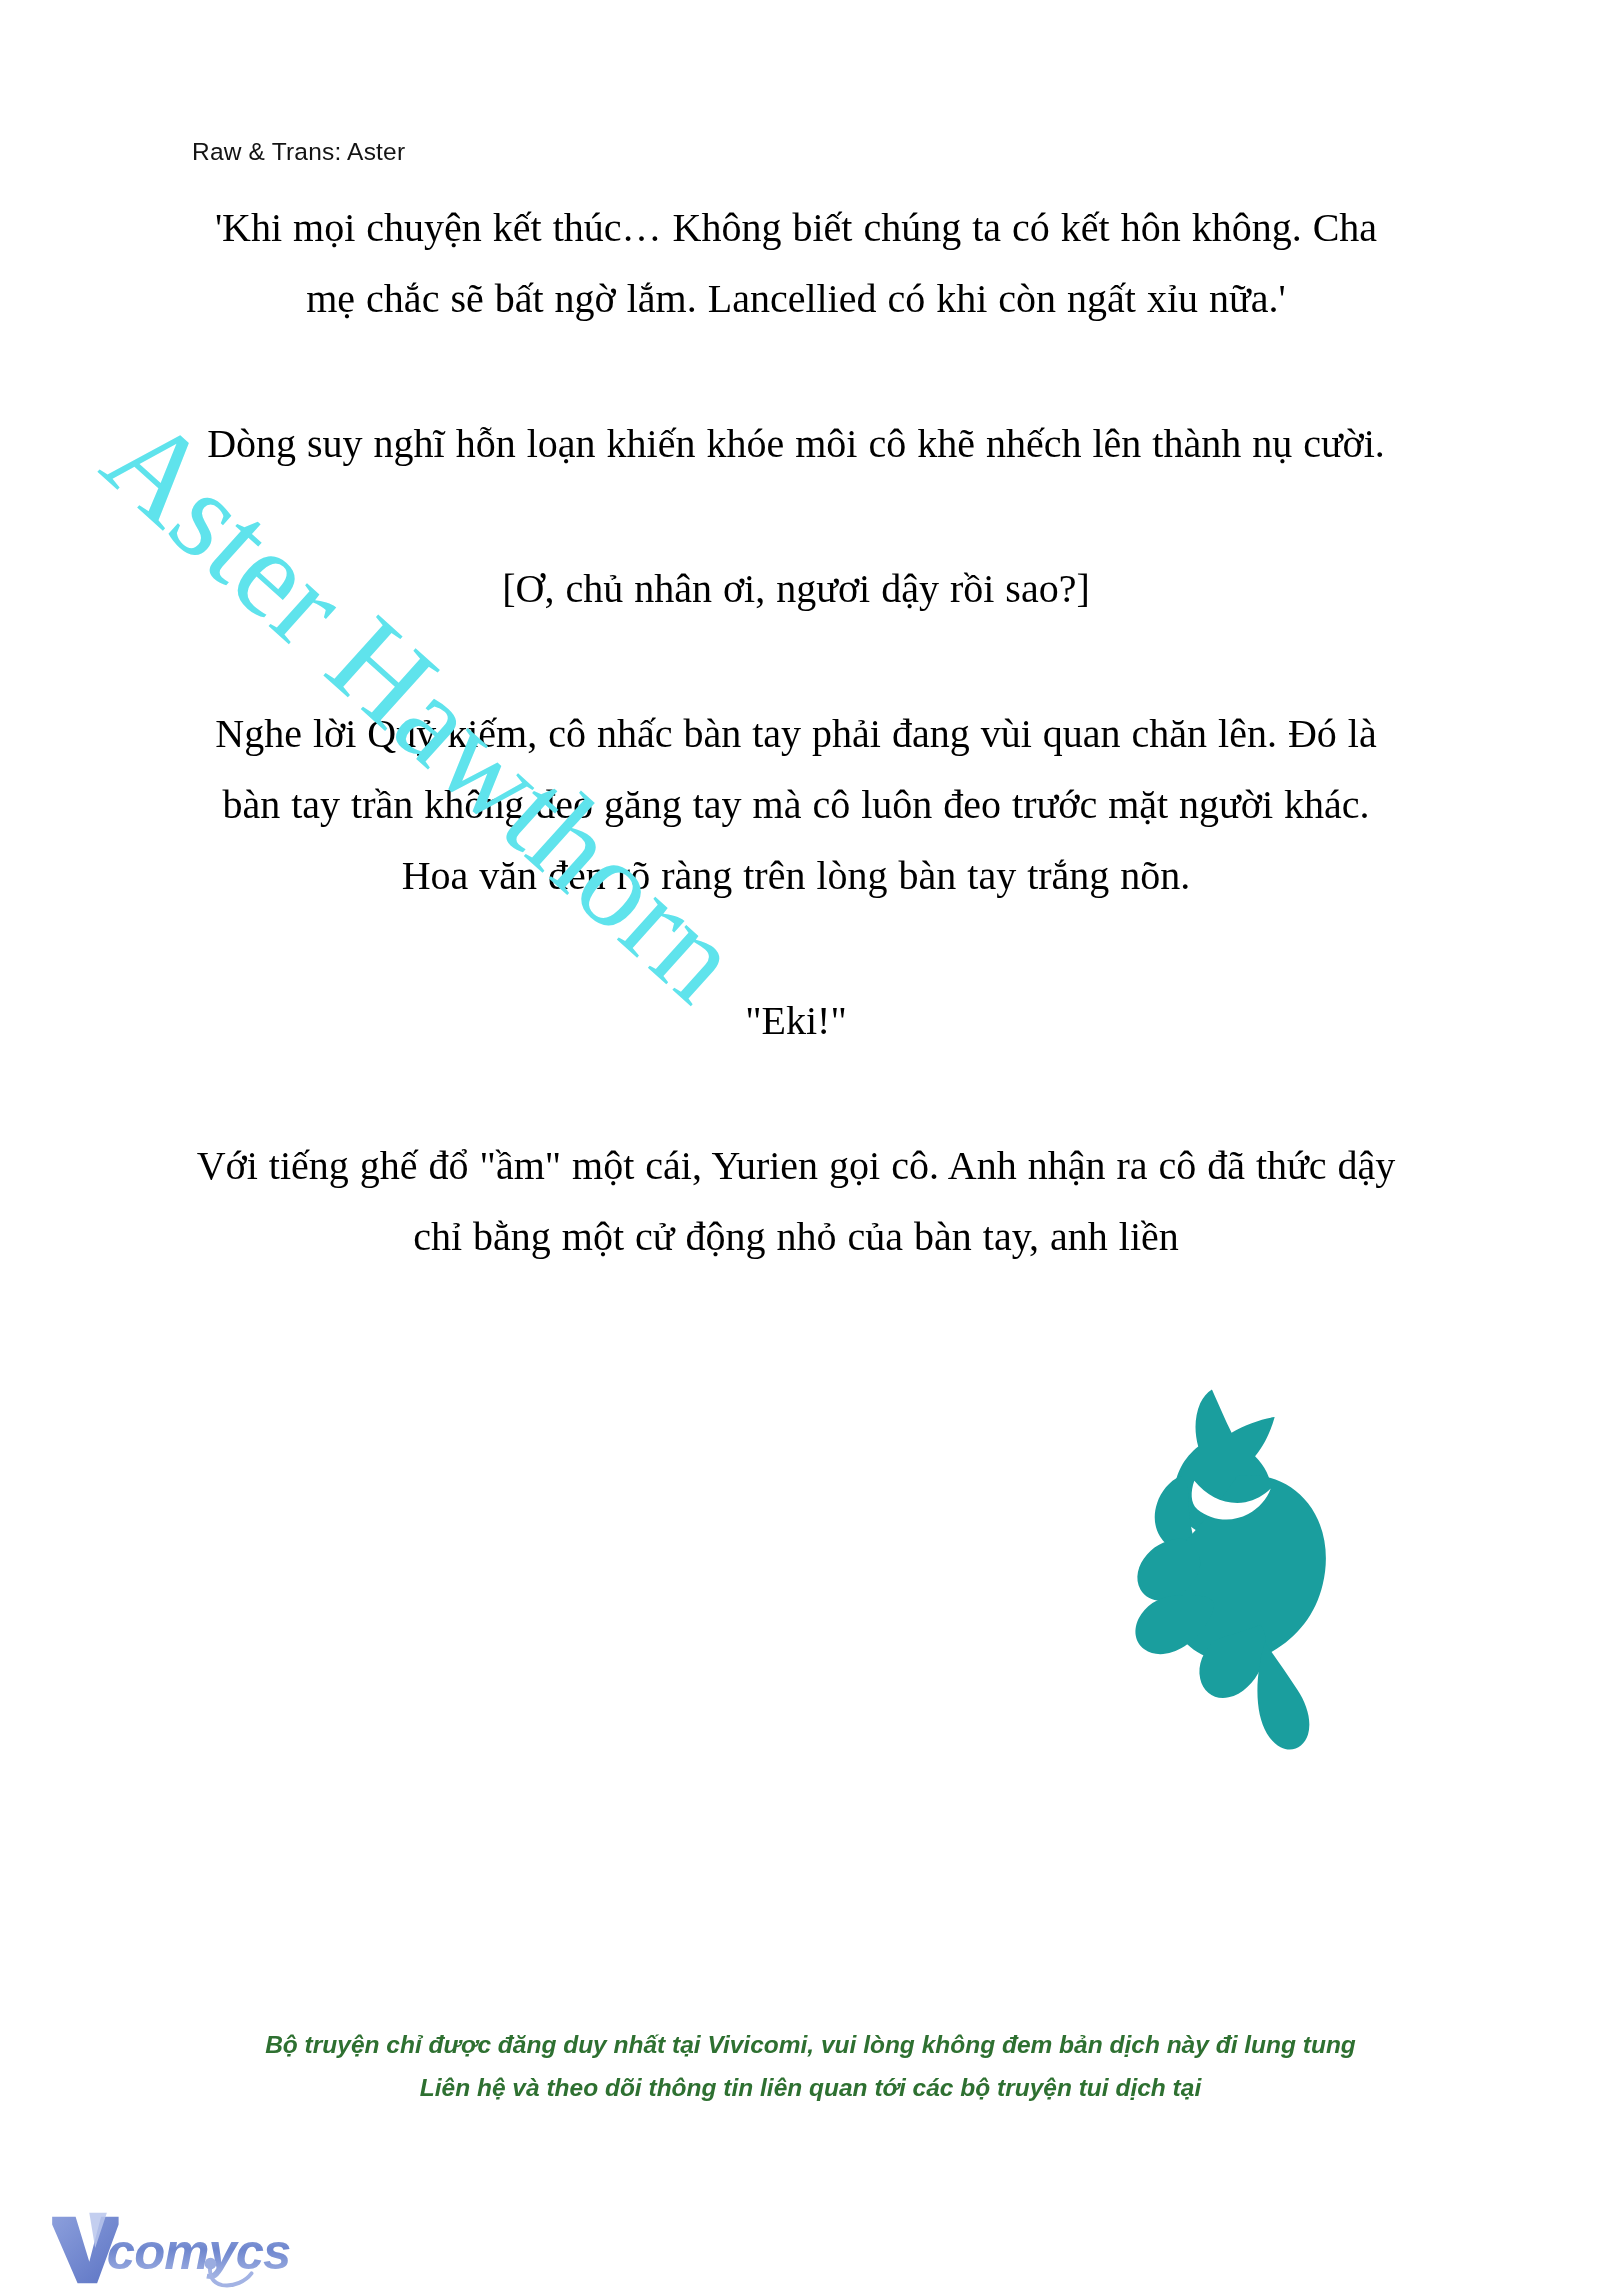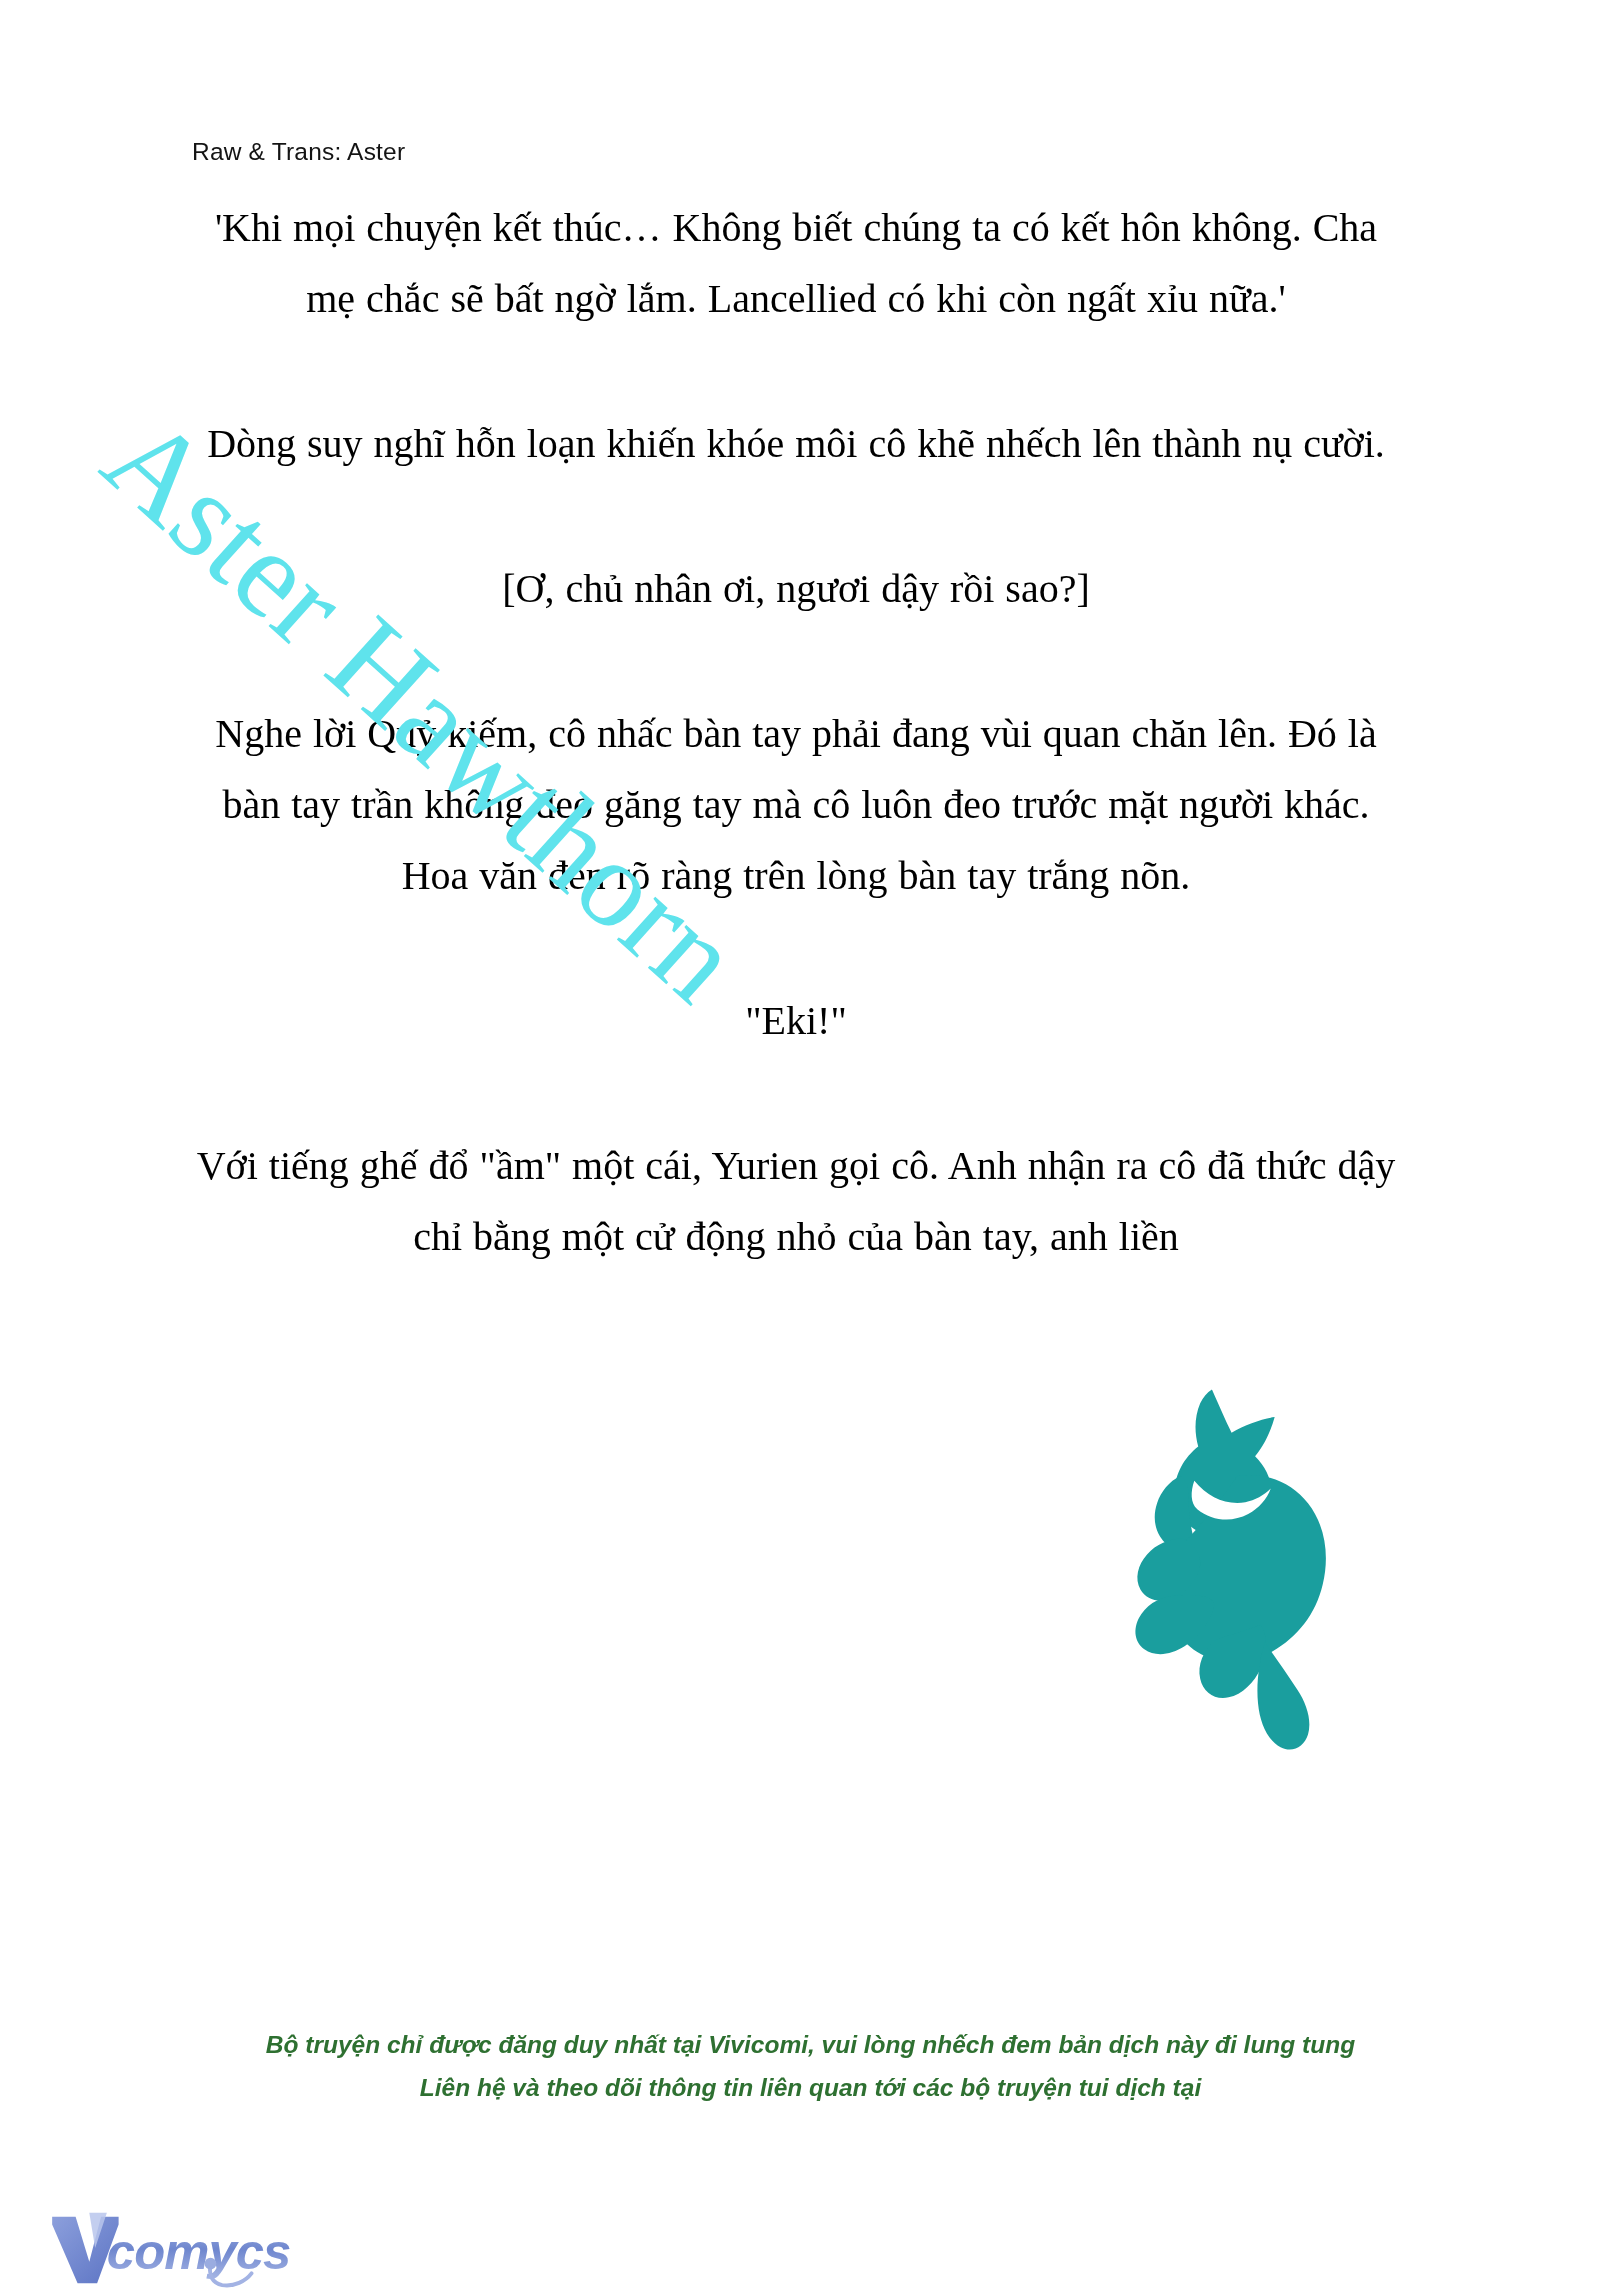--- a/index.html
+++ b/index.html
@@ -179,21 +179,21 @@
                C200 308 197 330 199 350
                C201 371 209 388 222 395
                C234 401 246 395 250 382
                C254 368 249 351 239 336
                C228 319 216 302 206 288 Z"></path>
     </g>
   </svg>
 </div>
 
 <div class="footer-note">
-  <div>Bộ truyện chỉ được đăng duy nhất tại Vivicomi, vui lòng nhếch đem bản dịch này đi lung tung</div>
+  <div>Bộ truyện chỉ được đăng duy nhất tại Vivicomi, vui lòng không đem bản dịch này đi lung tung</div>
   <div>Liên hệ và theo dõi thông tin liên quan tới các bộ truyện tui dịch tại</div>
 </div>
 
 <div class="brand-logo">
   <svg viewBox="0 0 290 88" width="284" height="86" xmlns="http://www.w3.org/2000/svg">
     <defs>
       <linearGradient id="logoGrad" x1="0" y1="0" x2="0" y2="1">
         <stop offset="0%" stop-color="#9FB0E2"></stop>
         <stop offset="45%" stop-color="#6E86CE"></stop>
         <stop offset="100%" stop-color="#A8B8E6"></stop>

